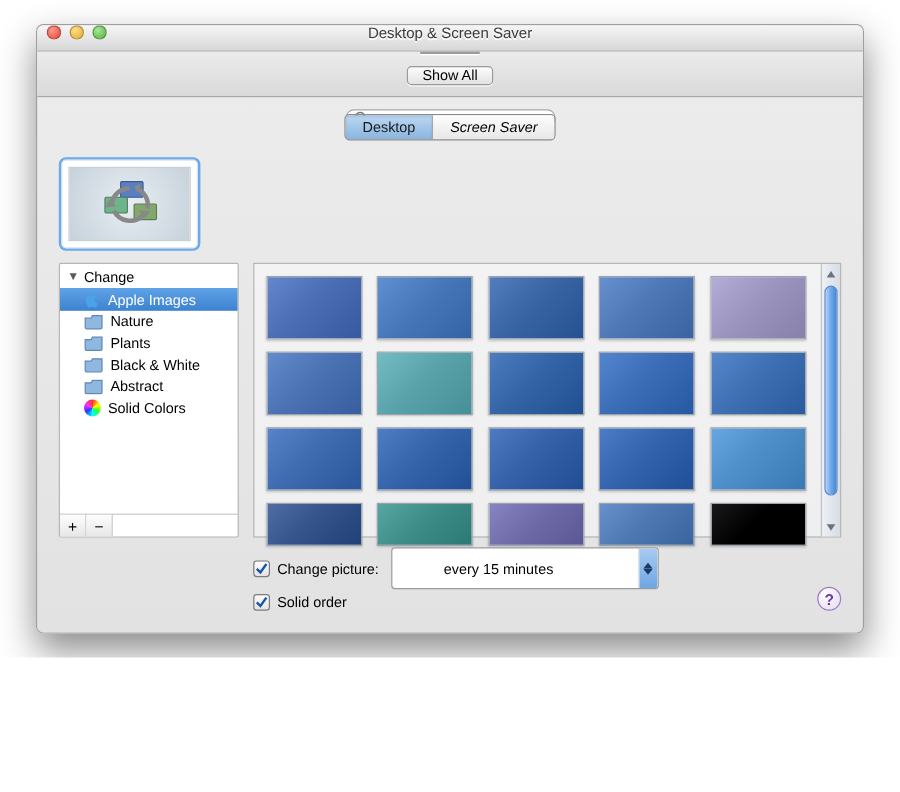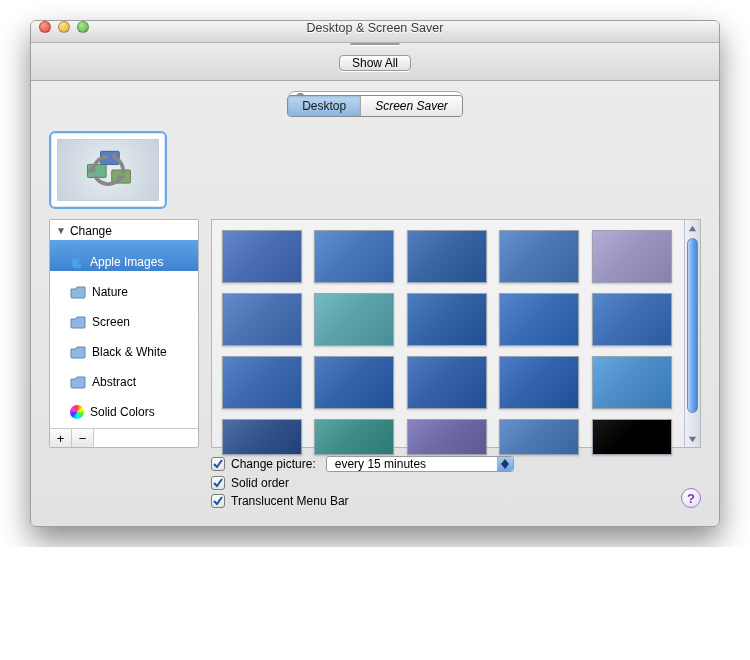--- a/index.html
+++ b/index.html
@@ -84,21 +84,21 @@
   .sidebar {
     width:150px;
     background:#fff;
     border:1px solid #b6b6b6;
     border-radius:2px;
     display:flex; flex-direction:column;
   }
   .tree { flex:1; padding:2px 0; }
   .tree-hdr { display:flex; align-items:center; gap:4px; padding:2px 6px; font-size:12px; cursor:pointer;}
   .disclosure { font-size:10px; color:#5b5b5b; display:inline-block; transform:translateY(-1px);}
-  .tree-item { display:flex; align-items:center; gap:6px; padding:14px 6px 2px 20px; font-size:12px; cursor:pointer;}
+  .tree-item { display:flex; align-items:center; gap:6px; padding:2px 6px 2px 20px; font-size:12px; cursor:pointer;}
   .tree-item.selected { background:linear-gradient(#5ea2e7,#3d82cf); color:#fff;}
   .folder-ico { width:16px; height:13px; }
   .apple-ico { width:14px; height:15px; }
   .color-wheel { width:14px; height:14px; border-radius:50%; background: conic-gradient(#f33,#ff0,#3f3,#0ff,#33f,#f3f,#f33);}
   .plusminus { display:flex; border-top:1px solid #c9c9c9; }
   .plusminus button { width:22px; height:18px; border:none; border-right:1px solid #c9c9c9; background:linear-gradient(#fdfdfd,#e7e7e7); font-size:13px; line-height:1; cursor:pointer;}
   .plusminus button:last-child { border-right:none;}
   .plusminus .pm-spacer { flex:1; }
 
   .thumb-area { flex:1; display:flex; flex-direction:column; }
@@ -110,21 +110,21 @@
   .scroll-arrow { position:absolute; left:0; right:0; height:16px; display:flex; align-items:center; justify-content:center;}
   .scroll-arrow.up { top:0;}
   .scroll-arrow.dn { bottom:0;}
   .scroll-arrow svg { width:9px; height:9px; fill:#6b7380;}
   .scroll-thumb { position:absolute; left:2px; right:2px; top:18px; bottom:34px; border-radius:6px; background:linear-gradient(to right,#b8d2f6,#6da6ec,#4a86d4); border:1px solid #5b8ccc;}
 
   .options { margin-top:8px; display:flex; flex-direction:column; gap:4px;}
   .optrow { display:flex; align-items:center; gap:6px;}
   .chk { width:14px; height:14px; border:1px solid #7d7d7d; border-radius:3px; background:linear-gradient(#fdfdfd,#e3e3e3); display:flex; align-items:center; justify-content:center; cursor:pointer;}
   .chk svg { width:12px; height:12px; }
-  .popup { display:flex; align-items:center; border:1px solid #9b9b9b; border-radius:3px; background:#fff; height:16px; margin-left:4px;}
+  .popup { display:flex; align-items:center; border:1px solid #9b9b9b; border-radius:3px; background:#fff; height:35px; margin-left:4px;padding-left:35px;}
   .popup .popup-label { padding:0 8px; font-size:12px; min-width:170px;}
   .popup .popup-arrows { width:16px; height:100%; background:linear-gradient(#a9cbf2,#6ea6e2); border-left:1px solid #8fb3dc; border-top-right-radius:3px; border-bottom-right-radius:3px; display:flex; flex-direction:column; align-items:center; justify-content:center; gap:0px;}
   .popup .popup-arrows svg { width:8px; height:5px; fill:#1a3a63;}
 
   .help { position:absolute; right:0; bottom:0; width:20px; height:20px; border-radius:50%; border:1px solid #9c79c4; background:radial-gradient(circle at 35% 30%, #fff, #e4d7f4); color:#6a3aa7; font-weight:bold; font-size:13px; display:flex; align-items:center; justify-content:center; cursor:pointer;}
   .bottom-area { position:relative; display:flex;}
   .bottom-left { width:162px;} 
 </style>
 </head>
 <body>
@@ -209,21 +209,21 @@
           <div class="tree-item">
             <svg class="folder-ico" viewBox="0 0 16 13">
                 <path fill="#8fb7df" stroke="#5e88b5" d="M1 3h5l1-2h8v10a1 1 0 0 1-1 1H2a1 1 0 0 1-1-1z"></path>
               </svg>
             <span>Nature</span>
           </div>
           <div class="tree-item">
             <svg class="folder-ico" viewBox="0 0 16 13">
                 <path fill="#8fb7df" stroke="#5e88b5" d="M1 3h5l1-2h8v10a1 1 0 0 1-1 1H2a1 1 0 0 1-1-1z"></path>
               </svg>
-            <span>Screen</span>
+            <span>Plants</span>
           </div>
           <div class="tree-item">
             <svg class="folder-ico" viewBox="0 0 16 13">
                 <path fill="#8fb7df" stroke="#5e88b5" d="M1 3h5l1-2h8v10a1 1 0 0 1-1 1H2a1 1 0 0 1-1-1z"></path>
               </svg>
             <span>Black &amp; White</span>
           </div>
           <div class="tree-item">
             <svg class="folder-ico" viewBox="0 0 16 13">
                 <path fill="#8fb7df" stroke="#5e88b5" d="M1 3h5l1-2h8v10a1 1 0 0 1-1 1H2a1 1 0 0 1-1-1z"></path>
@@ -307,27 +307,19 @@
             </div>
           </div>
           <div class="optrow">
             <div class="chk">
               <svg viewBox="0 0 12 12">
                   <path d="M2 6 L5 9 L10 2" stroke="#1854a8" stroke-width="2" fill="none"></path>
                 </svg>
             </div>
             <span>Solid order</span>
           </div>
-          <div class="optrow">
-            <div class="chk">
-              <svg viewBox="0 0 12 12">
-                  <path d="M2 6 L5 9 L10 2" stroke="#1854a8" stroke-width="2" fill="none"></path>
-                </svg>
-            </div>
-            <span>Translucent Menu Bar</span>
-          </div>
         </div>
         <div class="help">?</div>
       </div>
     </div>
 
   </div>
 </div>
 
 </body></html>

